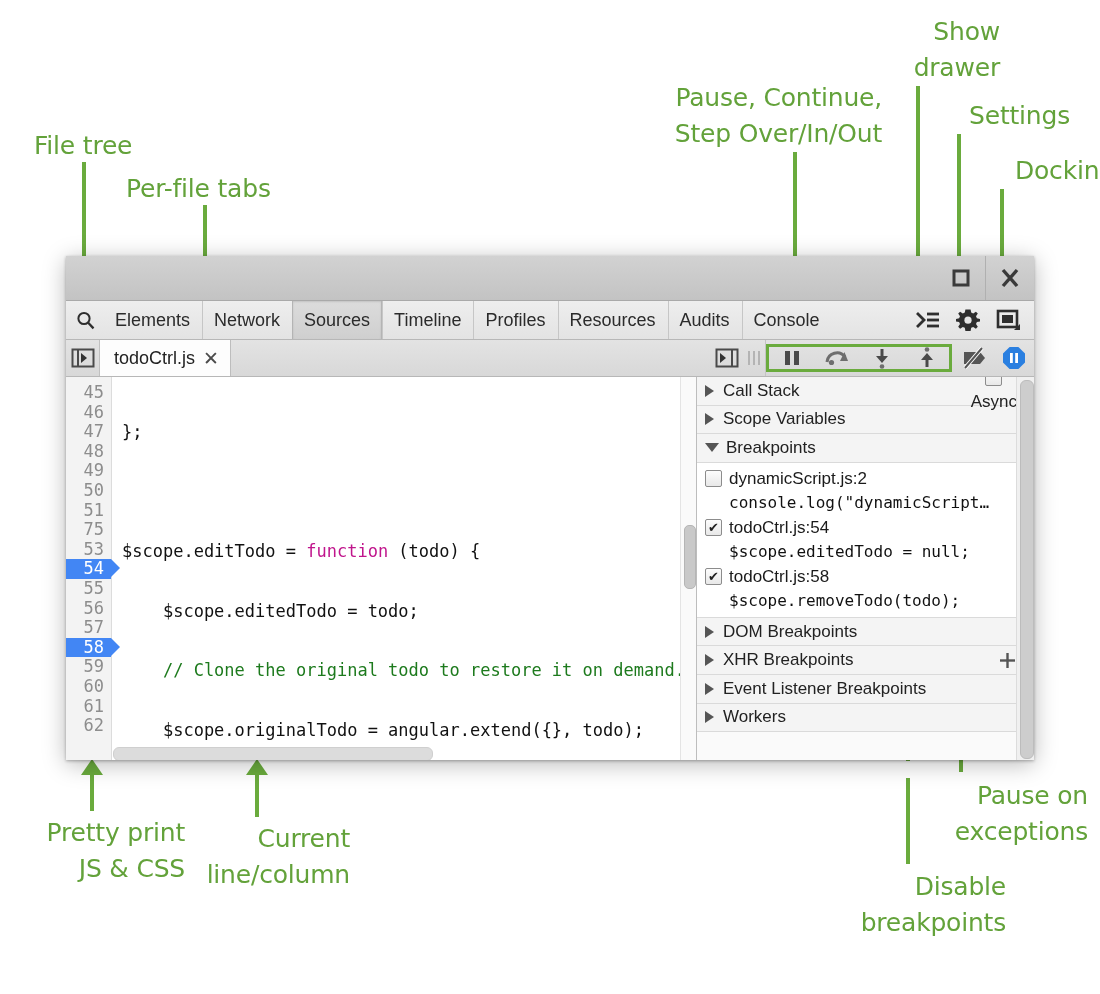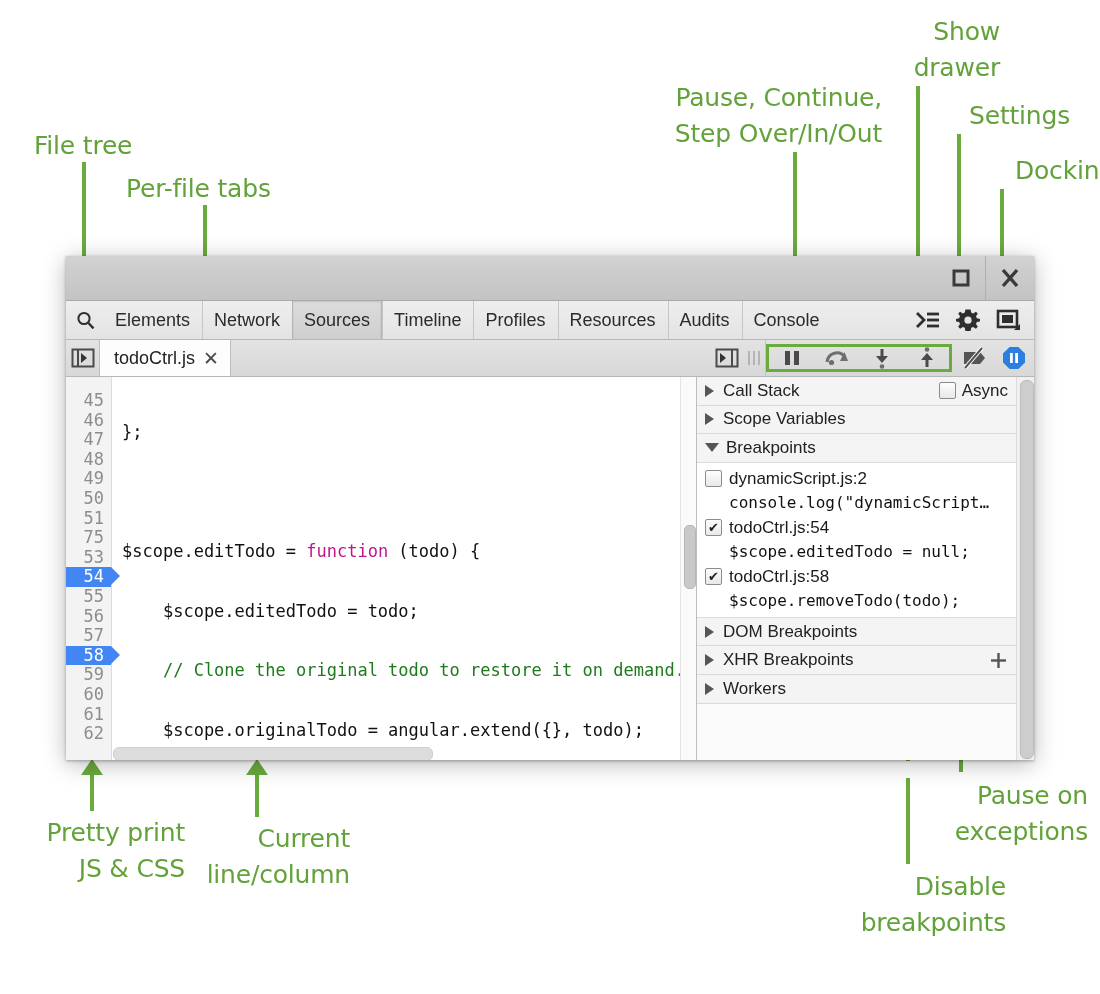--- a/index.html
+++ b/index.html
@@ -136,21 +136,21 @@
     background:#fff;
     position:relative;
     display:flex;
     border-right:1px solid #bdbdbd;
     overflow:hidden;
   }
   .gutter{
     width:46px;
     background:#f3f3f3;
     border-right:1px solid #dcdcdc;
-    padding-top:14px;
+    padding-top:6px;
     box-sizing:border-box;
     font-family:"DejaVu Sans Mono", monospace;
     font-size:17px;
     color:#8d8d8d;
     text-align:right;
     flex-shrink:0;
     position:relative;
   }
   .gline{height:19.6px;line-height:19.6px;padding-right:7px;position:relative;}
   .gline.bp{
@@ -214,21 +214,21 @@
   }
   .tri{
     width:0;height:0;margin-right:9px;flex-shrink:0;
     border-top:6px solid transparent;border-bottom:6px solid transparent;
     border-left:9px solid #555;
   }
   .tri.open{
     border-left:7px solid transparent;border-right:7px solid transparent;
     border-top:9px solid #555;border-bottom:none;margin-right:7px;
   }
-  .sec-right{margin-left:auto;display:flex;align-items:center;gap:10px;padding-right:9px;}
+  .sec-right{margin-left:auto;display:flex;align-items:center;gap:10px;flex-direction:column;}
   .bp-list{
     background:#fff;margin-right:17px;border-bottom:1px solid #dadada;
     padding:4px 8px 3px 0;
   }
   .bp-item{padding:0 0 2px 8px;}
   .bp-head{display:flex;align-items:center;gap:7px;font-family:"Liberation Sans", sans-serif;font-size:17px;color:#1a1a1a;height:24px;}
   .cb{
     width:15px;height:15px;border:1px solid #8c8c8c;border-radius:2px;
     background:linear-gradient(#fdfdfd,#e8e8e8);
     display:flex;align-items:center;justify-content:center;flex-shrink:0;
@@ -547,20 +547,24 @@
         <span class="tri"></span>
         <span>XHR Breakpoints</span>
         <span class="sec-right">
           <svg width="19" height="19" viewBox="0 0 19 19">
             <line x1="9.5" y1="2" x2="9.5" y2="17" stroke="#555" stroke-width="2.4"></line>
             <line x1="2" y1="9.5" x2="17" y2="9.5" stroke="#555" stroke-width="2.4"></line>
           </svg>
         </span>
       </div>
 
+      <div class="sec">
+        <span class="tri"></span>
+        <span>Event Listener Breakpoints</span>
+      </div>
 
       <div class="sec">
         <span class="tri"></span>
         <span>Workers</span>
       </div>
 
       <div class="side-scroll">
         <div class="side-thumb"></div>
       </div>
     </div>

